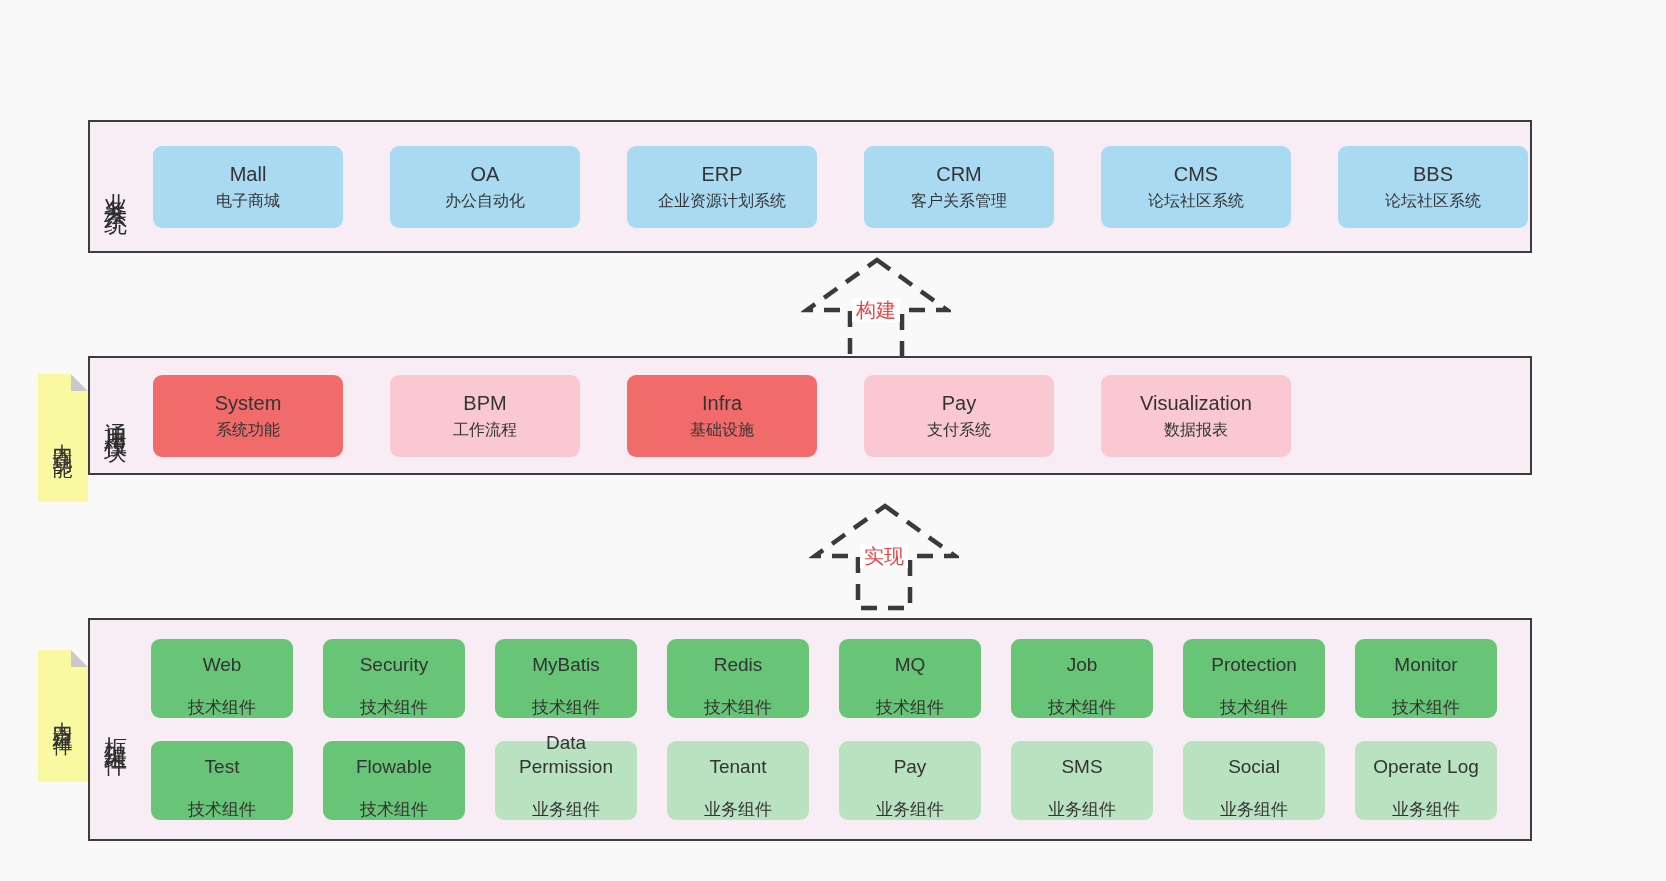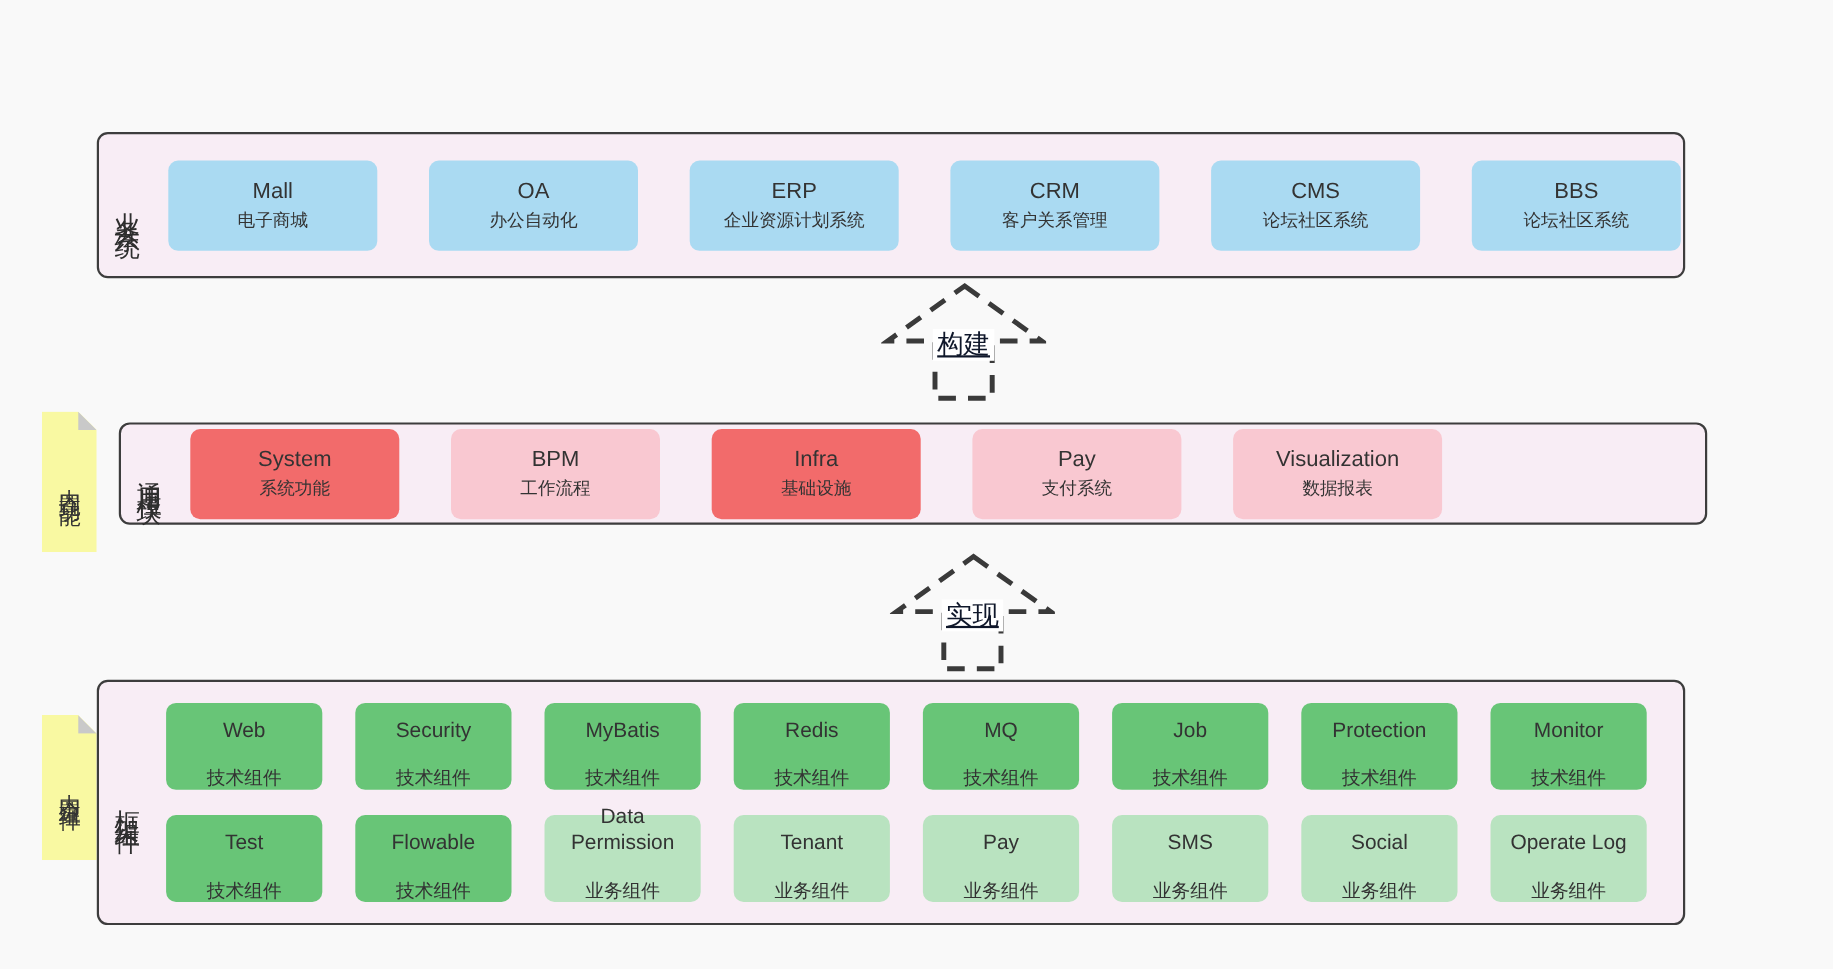--- a/index.html
+++ b/index.html
@@ -3,25 +3,25 @@
 <meta charset="utf-8">
 <style>
   html,body{margin:0;padding:0;}
   body{
     width:1666px;height:881px;position:relative;overflow:hidden;
     background:#f9f9f9;color:#333;
     font-family:"Liberation Sans","DejaVu Sans",sans-serif;
   }
   .band{
     position:absolute;left:88px;width:1444px;box-sizing:border-box;
-    background:#f8edf5;border:2px solid #3d3d3d;border-radius:10px;
+    background:#f8edf5;border:2px solid #3d3d3d;border-radius:0;
     display:flex;
   }
   .band1{top:120px;height:133px;}
-  .band2{top:384px;height:93px;margin-left:20px;}
+  .band2{top:356px;height:119px;}
   .band3{top:618px;height:223px;}
   .band-label{
     writing-mode:vertical-rl;text-orientation:upright;
     font-size:23px;line-height:1;letter-spacing:6px;color:#2e2e2e;
     align-self:center;padding:0 8px 0 14px;white-space:nowrap;
   }
   .band-row{flex:1;display:flex;align-items:center;gap:47px;padding-left:18px;}
   .box{
     box-sizing:border-box;border-radius:9px;flex:none;
     display:flex;flex-direction:column;justify-content:center;align-items:center;
@@ -55,21 +55,21 @@
   }
   .tab-text{
     writing-mode:vertical-rl;text-orientation:upright;
     font-size:20px;letter-spacing:5px;line-height:1;color:#333;white-space:nowrap;
   }
   .arrow{position:absolute;width:150px;height:110px;}
   .arrow1{left:801px;top:256px;}
   .arrow2{left:809px;top:502px;}
   .arrow svg{width:100%;height:100%;display:block;}
   .arrow-label{position:absolute;left:0;right:0;top:41px;text-align:center;}
-  .arrow-label span{background:#ffffff;padding:1px 4px;font-size:24px;color:#0f172a;text-decoration:underline;}
+  .arrow-label span{background:#ffffff;padding:1px 4px;font-size:20px;color:#ef4444;}
 </style>
 </head>
 <body>
 
 <div>
 
   <section class="band band1">
     <div class="band-label">业务系统</div>
     <div class="band-row">
       <div class="box blue">

